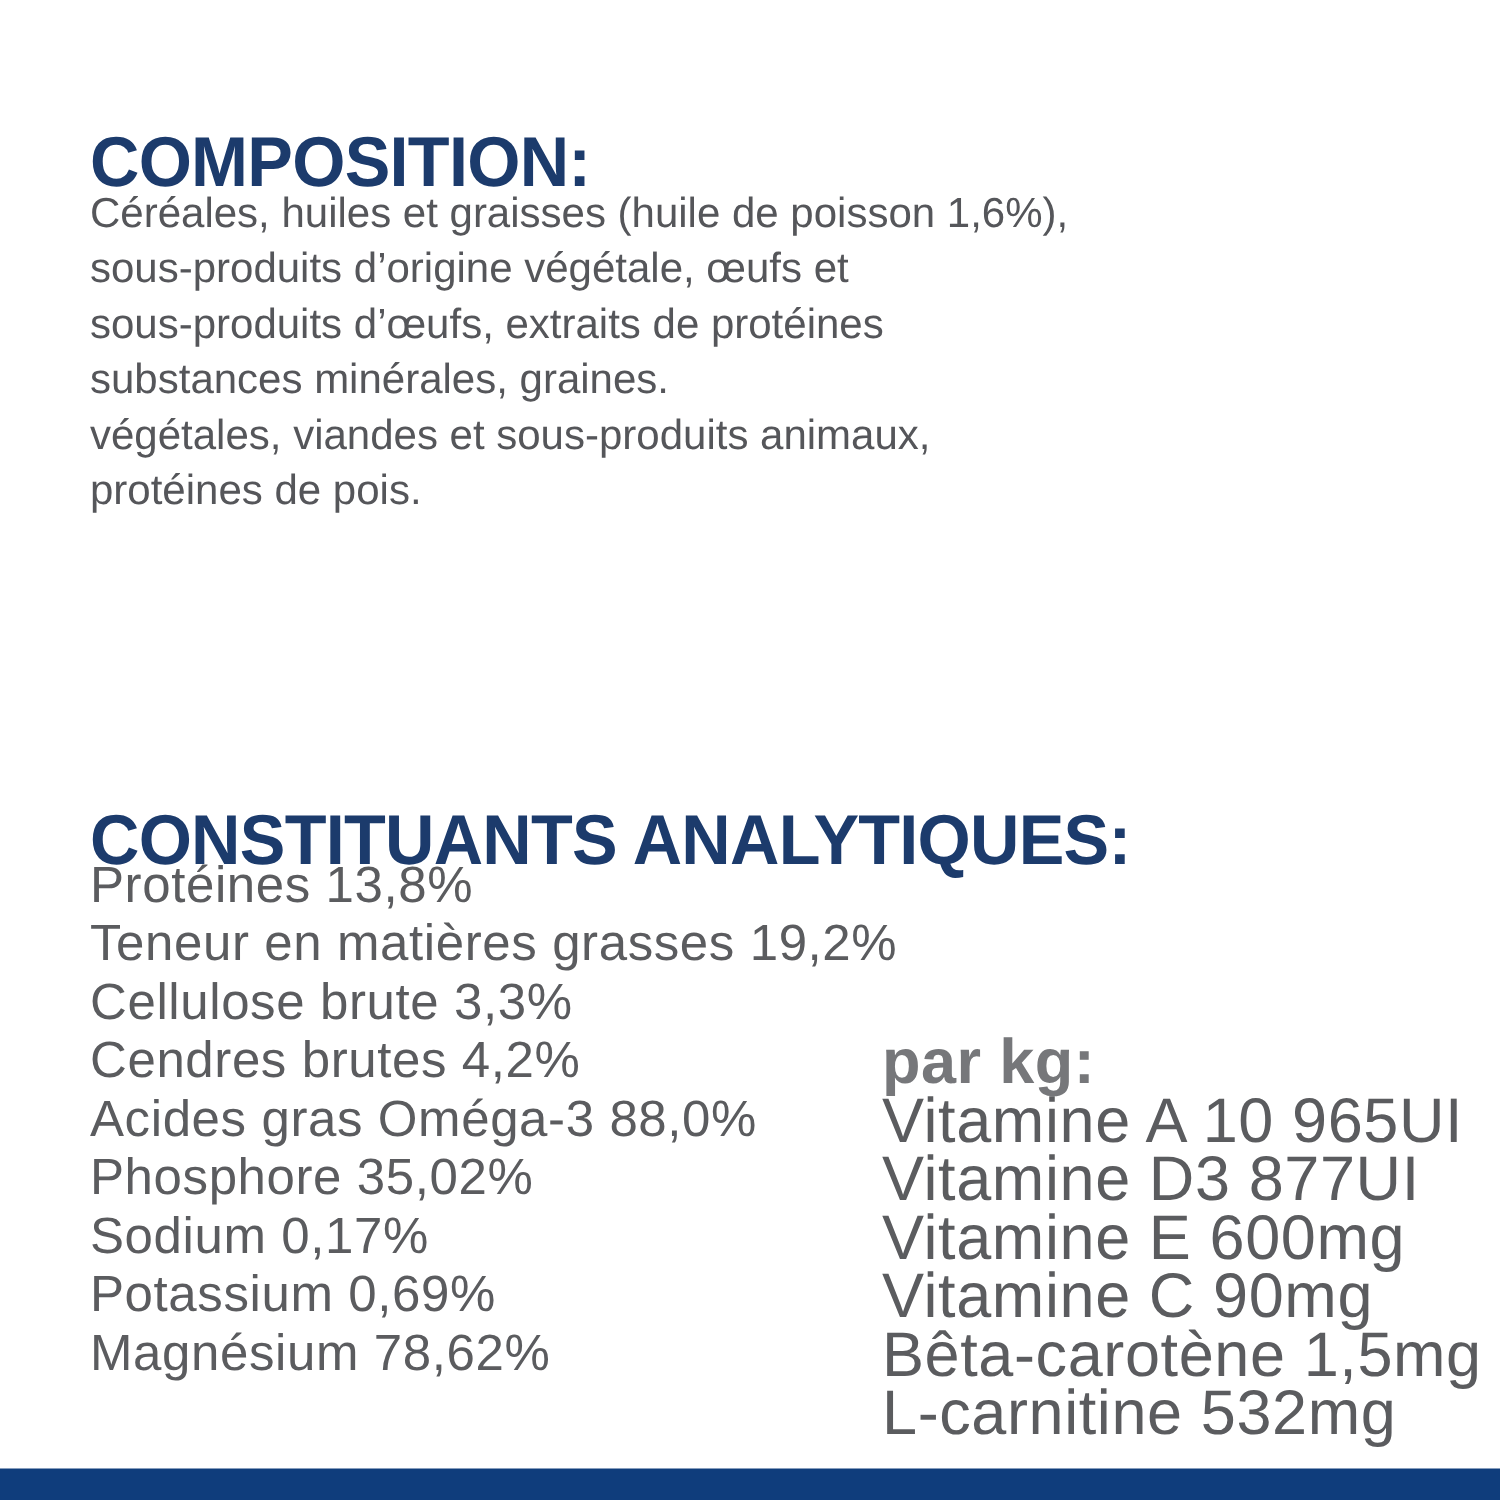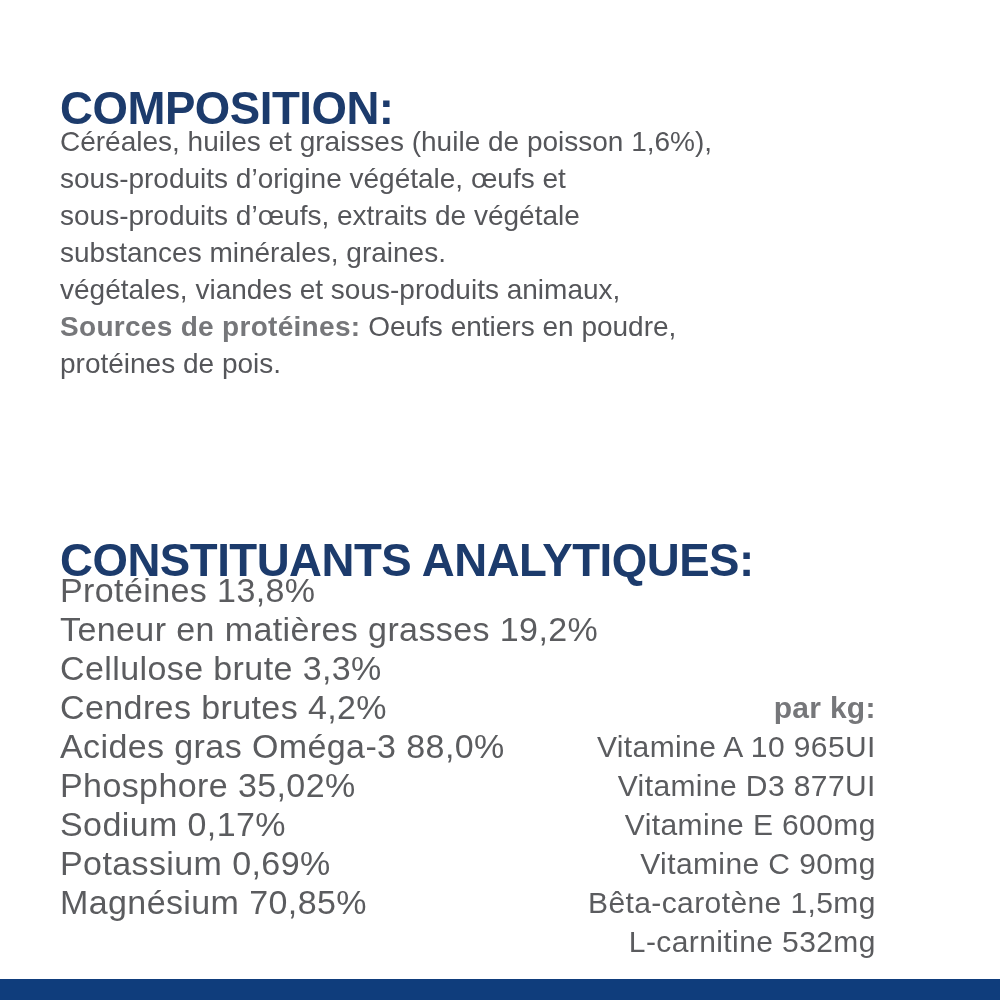--- a/index.html
+++ b/index.html
@@ -51,63 +51,61 @@
     color: #5b5c5f;
     font-size: 34px;
     line-height: 39px;
     letter-spacing: 0.4px;
   }
   .const-right {
     position: absolute;
     left: 588px;
     top: 688px;
     color: #5b5c5f;
-    font-size: 30px;
+    font-size: 42px;
     line-height: 39px;
     letter-spacing: 0.4px;
-    text-align: right;
   }
   .const-left .line, .const-right .line { white-space: nowrap; }
 
   .bottom-bar {
     position: absolute;
     left: 0;
     top: 979px;
     width: 1000px;
     height: 21px;
     background: #0f3d7c;
   }
 </style>
 </head>
 <body>
 
 <h1 class="heading" id="composition-heading">COMPOSITION:</h1>
 
 <div class="para">
   <div class="line">Céréales, huiles et graisses (huile de poisson 1,6%),</div>
   <div class="line">sous-produits d’origine végétale, œufs et</div>
-  <div class="line">sous-produits d’œufs, extraits de végétale</div>
+  <div class="line">sous-produits d’œufs, extraits de protéines</div>
   <div class="line">substances minérales, graines.</div>
   <div class="line">végétales, viandes et sous-produits animaux,</div>
-  <div class="line"><span class="bold-gray">Sources de protéines:</span><span> Oeufs entiers en poudre,</span></div>
   <div class="line">protéines de pois.</div>
 </div>
 
 <h1 class="heading" id="analytical-heading">CONSTITUANTS ANALYTIQUES:</h1>
 
 <div class="const-left">
   <div class="line">Protéines 13,8%</div>
   <div class="line">Teneur en matières grasses 19,2%</div>
   <div class="line">Cellulose brute 3,3%</div>
   <div class="line">Cendres brutes 4,2%</div>
   <div class="line">Acides gras Oméga-3 88,0%</div>
   <div class="line">Phosphore 35,02%</div>
   <div class="line">Sodium 0,17%</div>
   <div class="line">Potassium 0,69%</div>
-  <div class="line">Magnésium 70,85%</div>
+  <div class="line">Magnésium 78,62%</div>
 </div>
 
 <div class="const-right">
   <div class="line bold-gray">par kg:</div>
   <div class="line">Vitamine A 10 965UI</div>
   <div class="line">Vitamine D3 877UI</div>
   <div class="line">Vitamine E 600mg</div>
   <div class="line">Vitamine C 90mg</div>
   <div class="line">Bêta-carotène 1,5mg</div>
   <div class="line">L-carnitine 532mg</div>

